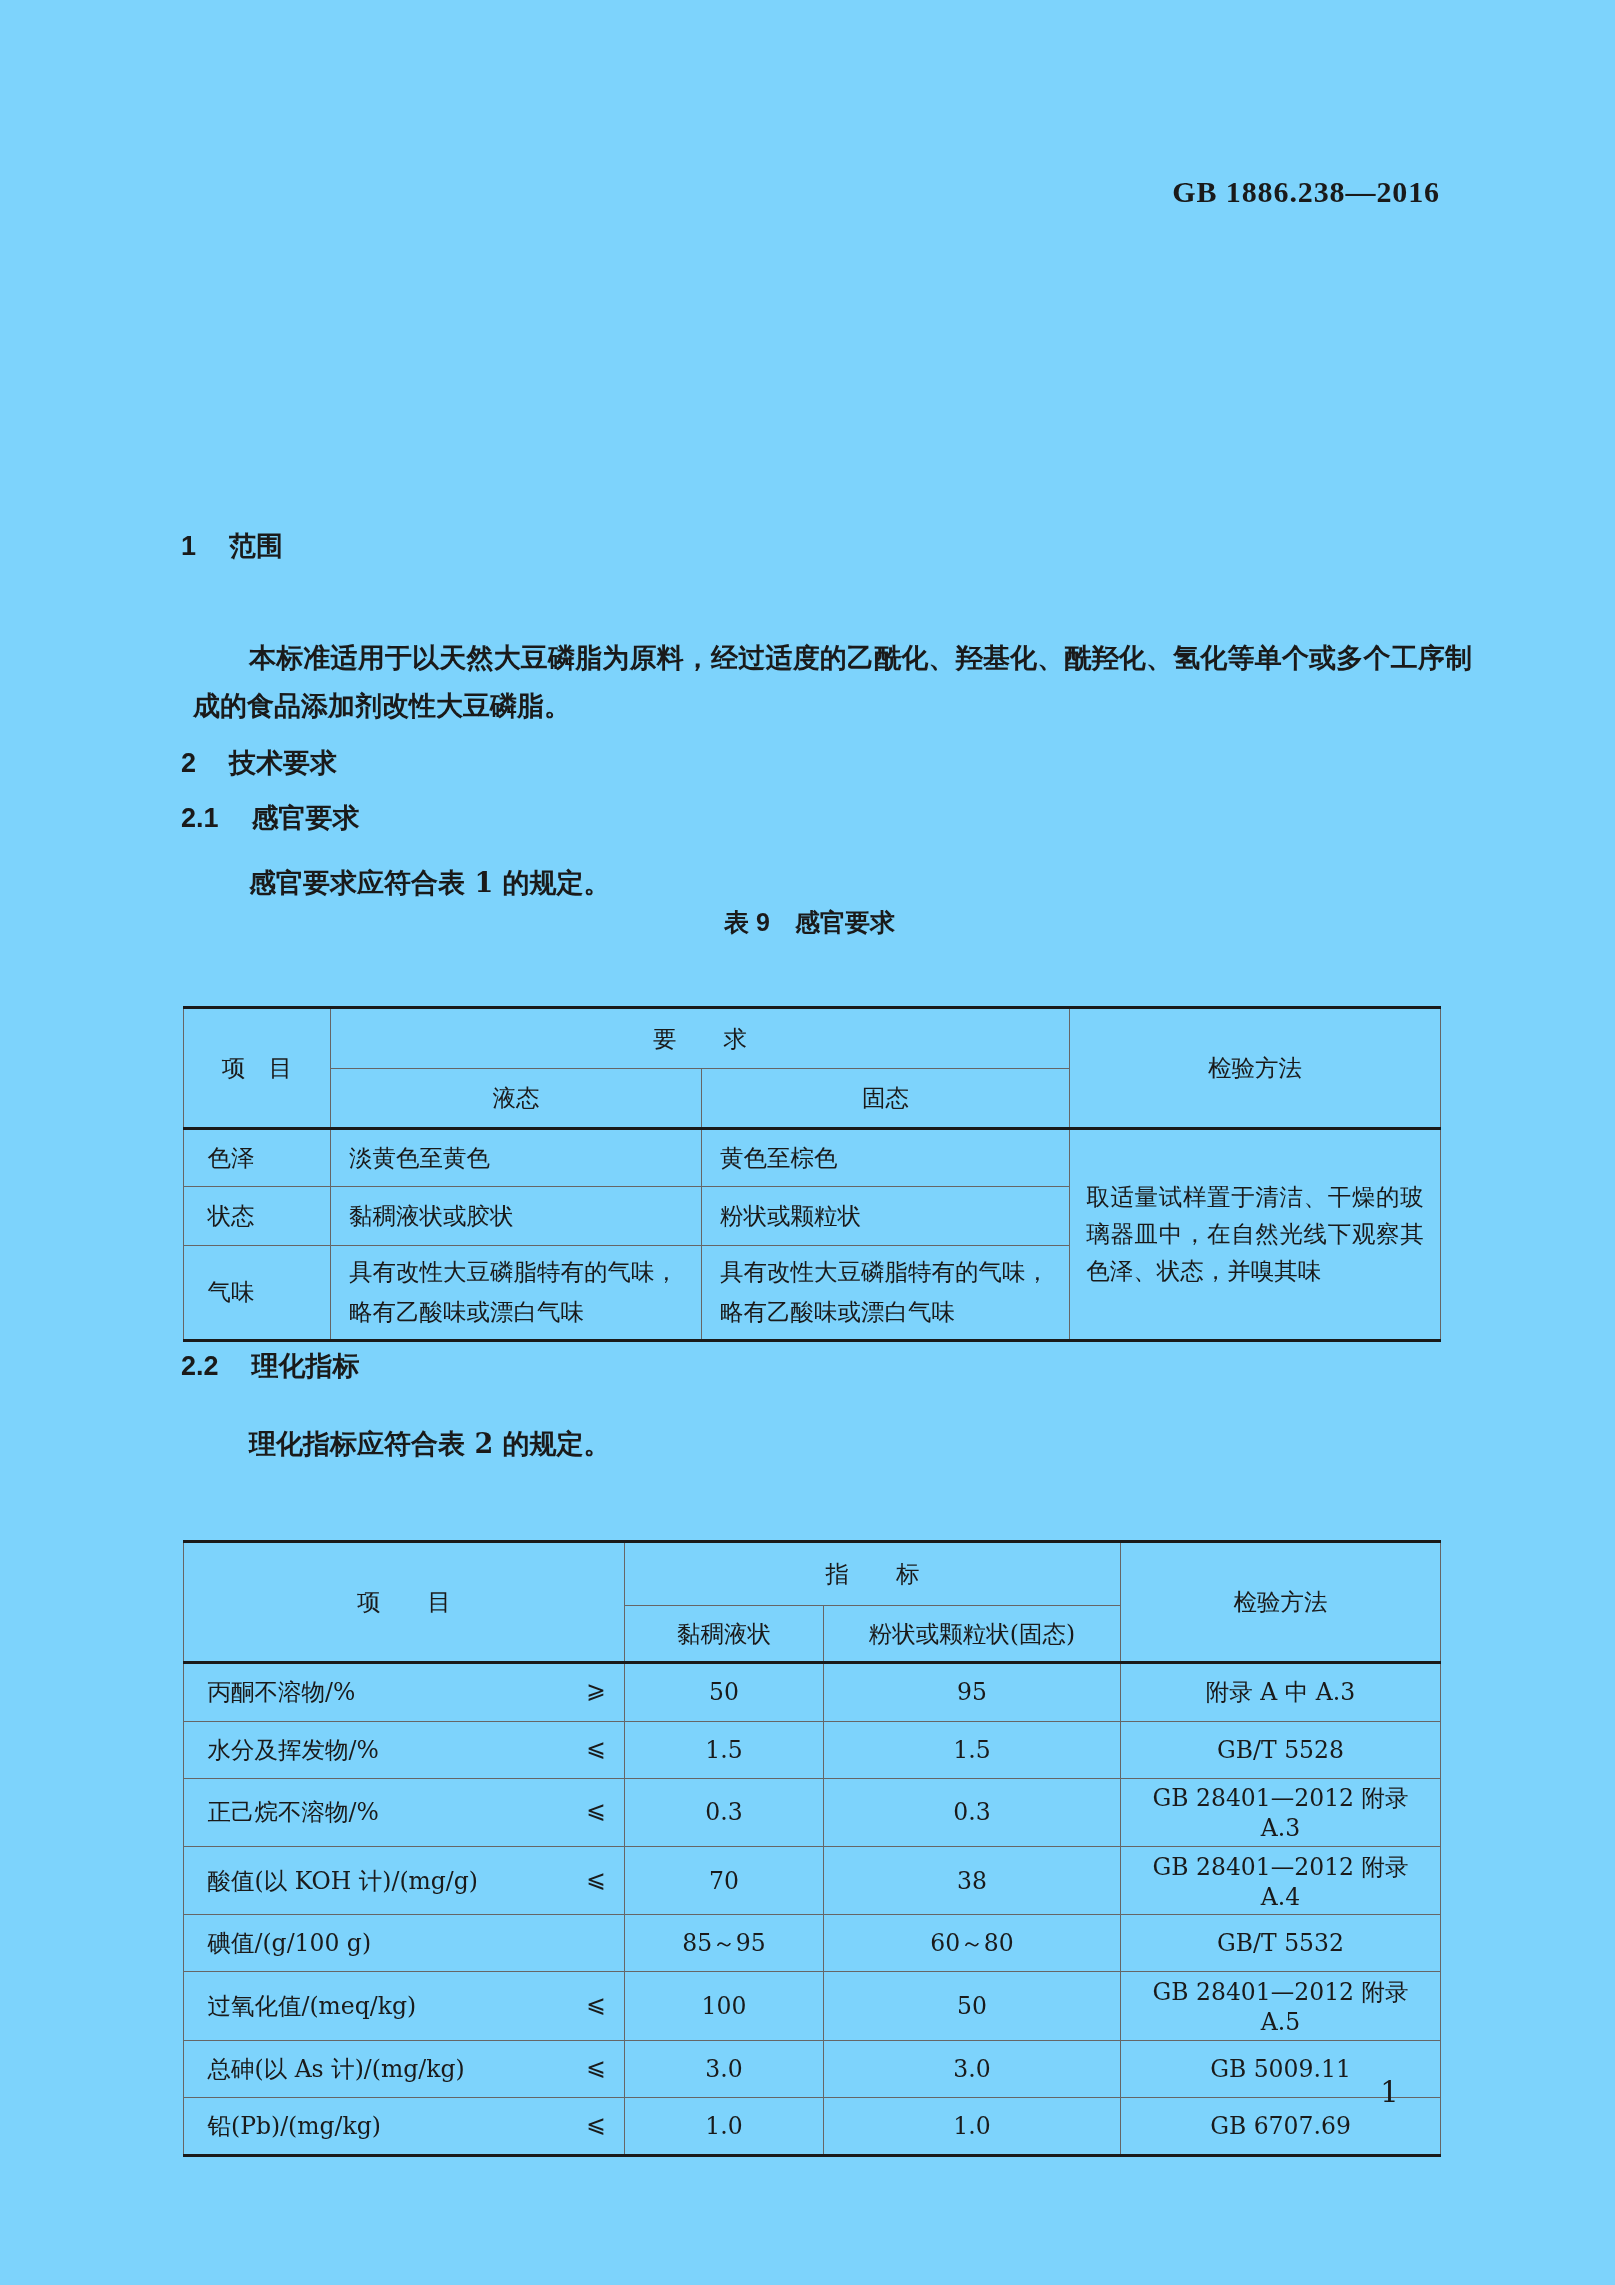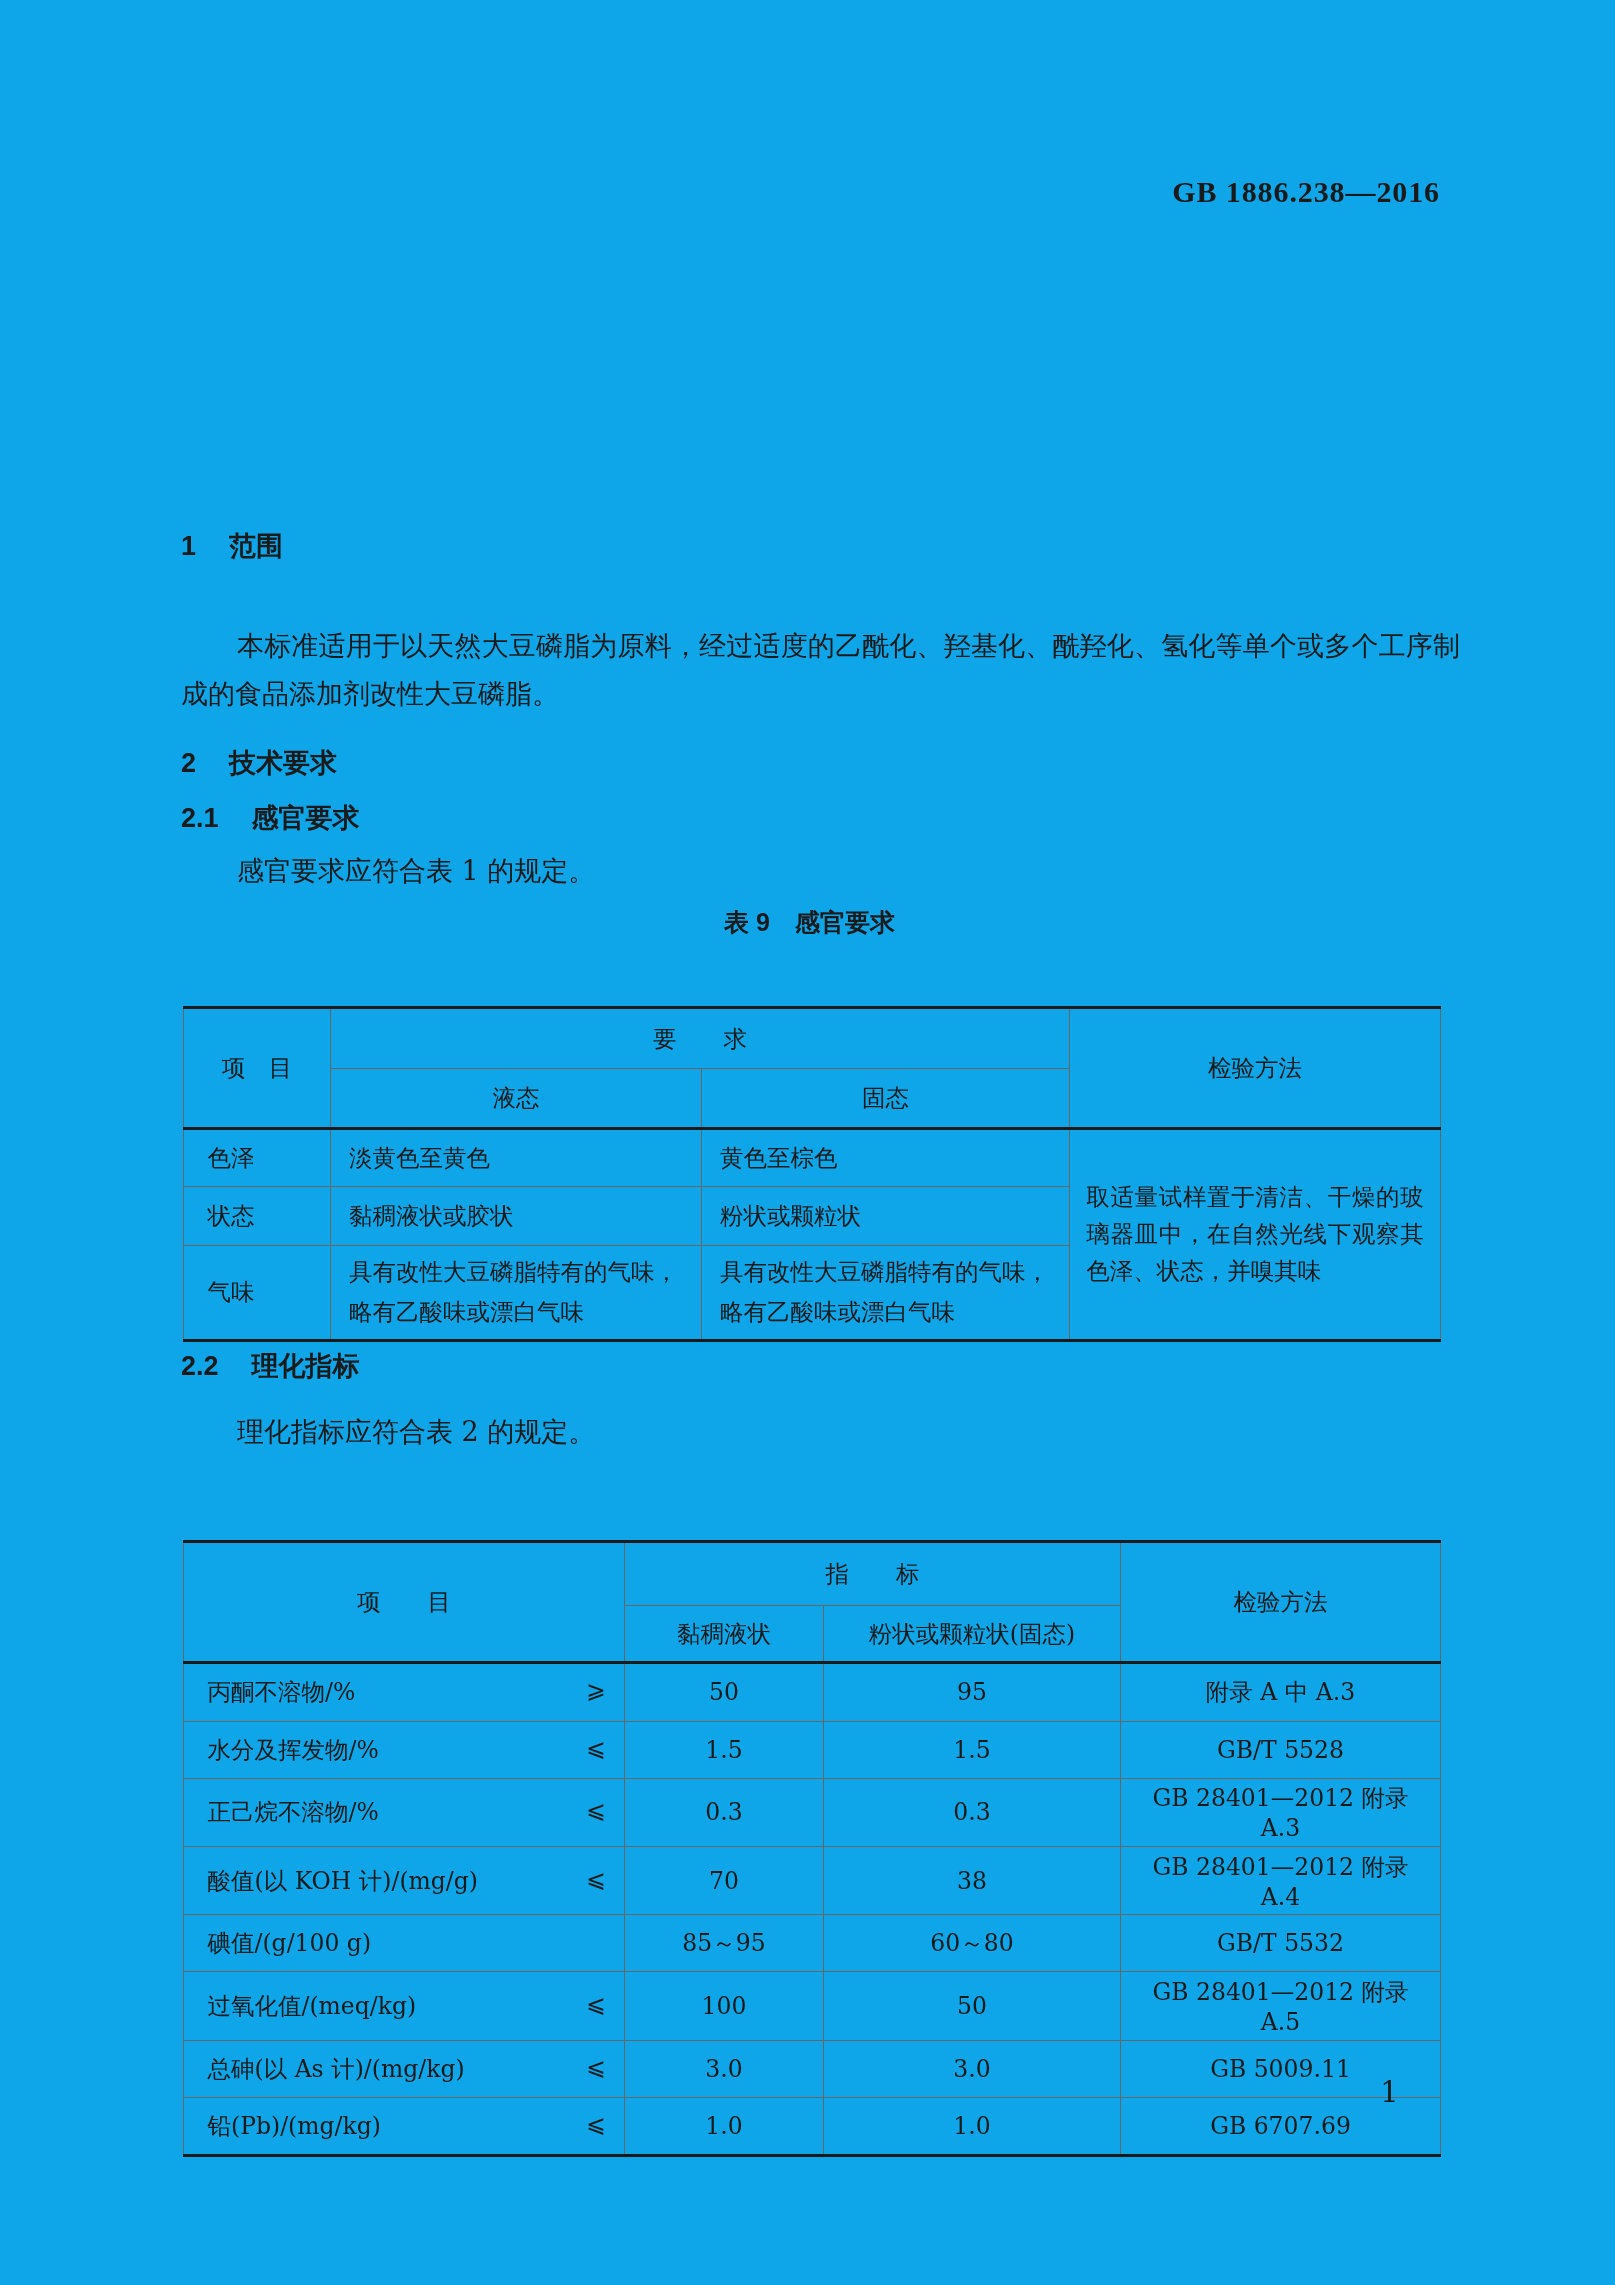--- a/index.html
+++ b/index.html
@@ -1,20 +1,20 @@
 <!DOCTYPE html>
 <html style="font-size:14.5px"><head>
 <meta charset="utf-8">
 <style>
   html,body{margin:0;padding:0;background:#e8e8e8;}
   .page{
     position:relative;
     width:1616px;height:2285px;
     margin:0 auto;
-    background:#0ea5e9;
+    background:#7dd3fc;
     color:#1a1a1a;
     font-family:"DejaVu Serif", serif;
     overflow:hidden;
   }
   
   .std-number{
     position:absolute;top:175px;left:183px;width:1257px;
     text-align:right;
     font-family:"Liberation Serif", serif;
     font-size:30px;font-weight:600;letter-spacing:0.9px;
@@ -37,23 +37,23 @@
     position:absolute;left:181px;
     font-family:"Liberation Sans", sans-serif;
     font-size:27px;font-weight:bold;
   }
   .heading .num{display:inline-block;margin-right:33px;}
   .h-s1{top:528px;}
   .h-s2{top:745px;}
   .h-s21{top:800px;}
   .h-s22{top:1348px;text-align:center;}
   .body{
-    position:absolute;left:181px;width:1279px;margin:0;
+    position:absolute;left:181px;width:1279px;margin:12px;
     font-size:27px;line-height:48px;
-    text-align:justify;text-justify:inter-ideograph;
+    text-align:justify;text-justify:inter-ideograph;font-weight:bold;
   }
   .indent{text-indent:56px;}
   .para1{top:622px;}
   .para21{top:847px;}
   .para22{top:1408px;}
   
   .caption{
     position:absolute;left:181px;width:1257px;
     text-align:center;
     font-family:"Liberation Sans", sans-serif;

